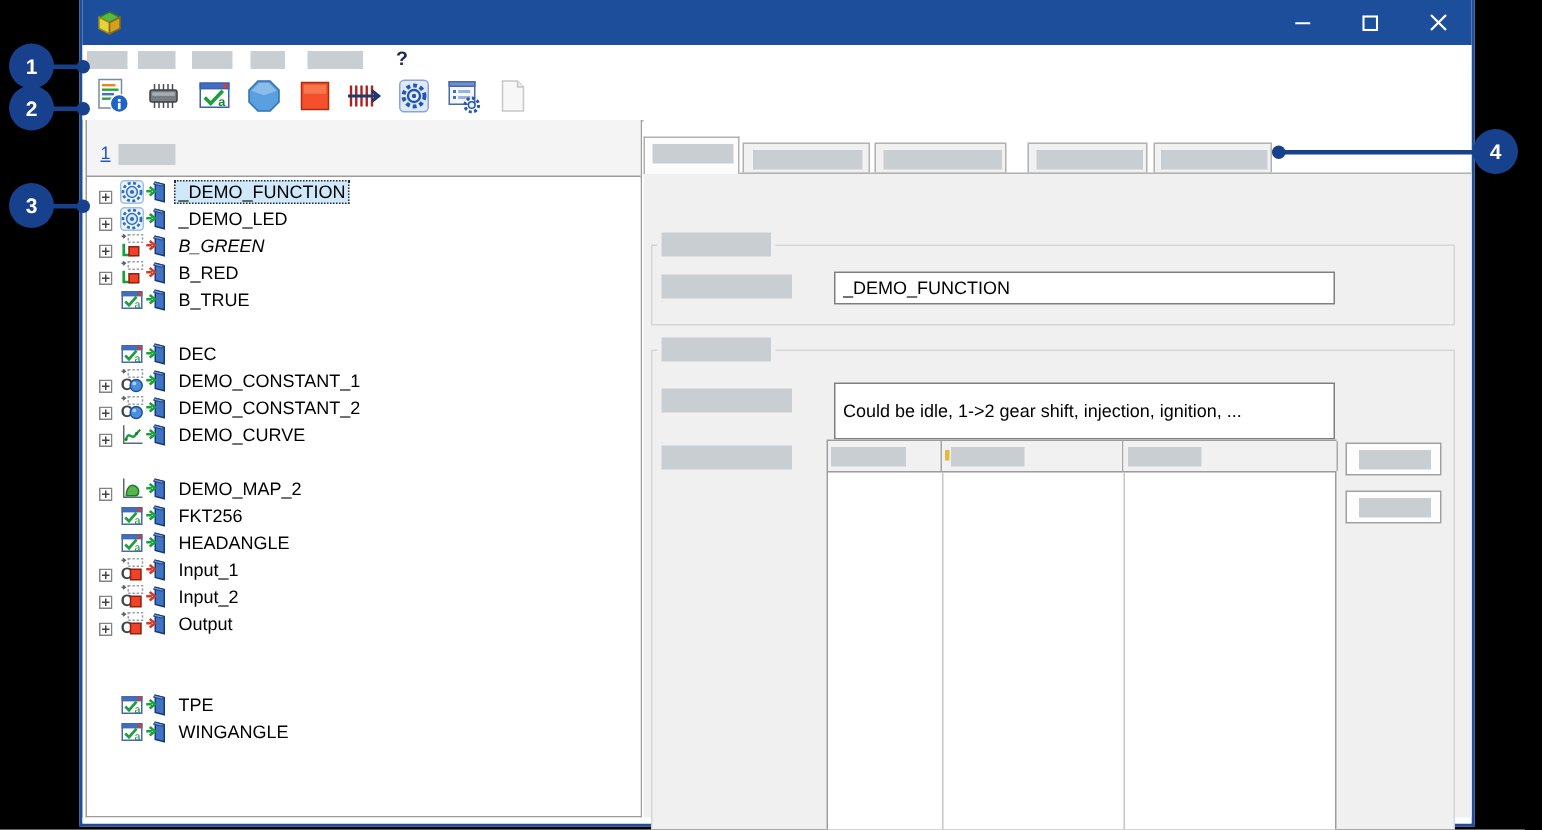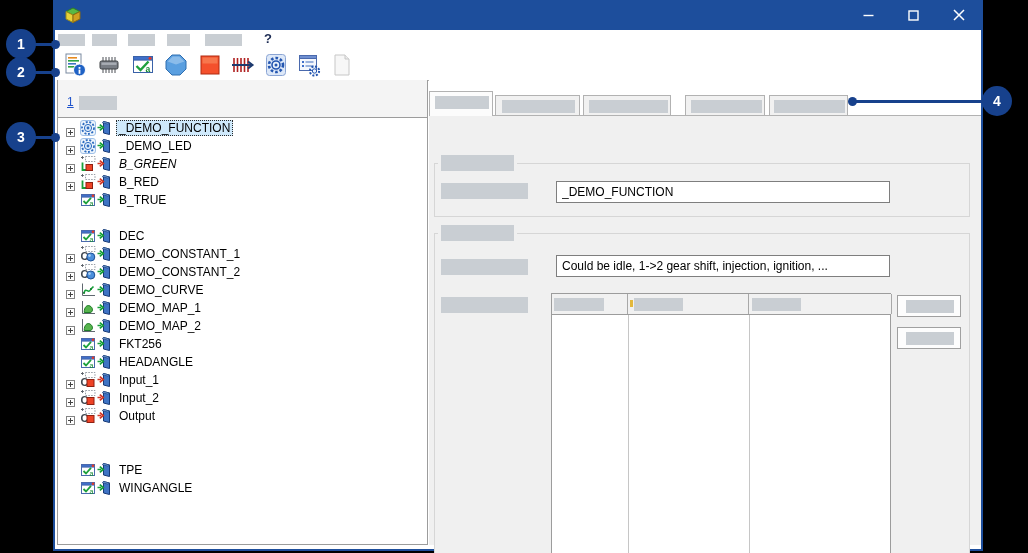--- a/index.html
+++ b/index.html
@@ -398,39 +398,20 @@
                 <circle cx="4" cy="11" r="1" fill="#0f7a2a"></circle>
                 <circle cx="11" cy="7" r="1" fill="#0f7a2a"></circle>
               </svg></span>
     <span class="t-icon i2"><svg width="14" height="16" viewBox="0 0 14 16">
                 <path d="M6.5 1.5 L12.5 3 V14.5 L6.5 13 Z" fill="#3f74c4" stroke="#173a77"></path>
                 <path d="M6.5 1.5 L12.5 3 L11 4.1 5.2 2.7 Z" fill="#7aa6dc" stroke="#173a77" stroke-width="0.6"></path>
                 <path d="M0.5 7.5 H4.2 M2.8 4.6 L6.3 7.5 2.8 10.4" fill="none" stroke="#18a03a" stroke-width="1.7"></path>
               </svg></span>
     <span class="tree-label">DEMO_CURVE</span>
   </div>
-          <div class="tree-row" style="top: 180px;">
-    <span class="expander">
-      <svg width="9" height="9" viewBox="0 0 9 9">
-                <rect x="0.5" y="0.5" width="8" height="8" fill="#fff" stroke="#848484"></rect>
-                <line x1="2" y1="4.5" x2="7" y2="4.5" stroke="#444"></line>
-                <line x1="4.5" y1="2" x2="4.5" y2="7" stroke="#444"></line>
-              </svg>
-    </span>
-    <span class="t-icon i1"><svg width="16" height="16" viewBox="0 0 16 16">
-                <path d="M2.5 1 V13.5 H15" fill="none" stroke="#606870"></path>
-                <path d="M4.2 12.5 C4.2 7 7 4.5 10 6 C13.5 7.8 13 12.5 10 12.5 Z" fill="#57b44e" stroke="#1e7c28"></path>
-              </svg></span>
-    <span class="t-icon i2"><svg width="14" height="16" viewBox="0 0 14 16">
-                <path d="M6.5 1.5 L12.5 3 V14.5 L6.5 13 Z" fill="#3f74c4" stroke="#173a77"></path>
-                <path d="M6.5 1.5 L12.5 3 L11 4.1 5.2 2.7 Z" fill="#7aa6dc" stroke="#173a77" stroke-width="0.6"></path>
-                <path d="M0.5 7.5 H4.2 M2.8 4.6 L6.3 7.5 2.8 10.4" fill="none" stroke="#18a03a" stroke-width="1.7"></path>
-              </svg></span>
-    <span class="tree-label">DEMO_MAP_1</span>
-  </div>
           <div class="tree-row" style="top: 198px;">
     <span class="expander">
       <svg width="9" height="9" viewBox="0 0 9 9">
                 <rect x="0.5" y="0.5" width="8" height="8" fill="#fff" stroke="#848484"></rect>
                 <line x1="2" y1="4.5" x2="7" y2="4.5" stroke="#444"></line>
                 <line x1="4.5" y1="2" x2="4.5" y2="7" stroke="#444"></line>
               </svg>
     </span>
     <span class="t-icon i1"><svg width="16" height="16" viewBox="0 0 16 16">
                 <path d="M2.5 1 V13.5 H15" fill="none" stroke="#606870"></path>
@@ -594,21 +575,21 @@
       <div class="tab-page">
 
         <div class="groupbox" id="group1" style="top: 47px; left: 5px; width: 536px; height: 54px;"></div>
         <span class="legend" id="legend1" style="top: 39px; left: 12px; width: 73px; height: 16px;"></span>
         <span class="fld-label" id="g1-label" style="top: 67px; left: 12px; width: 87px; height: 16px;"></span>
         <input class="fld-input" id="g1-input" readonly="" value="_DEMO_FUNCTION" style="top: 65px; left: 127px; width: 334px; height: 22px;">
 
         <div class="groupbox" id="group2" style="top: 117px; left: 5px; width: 536px; height: 343px;"></div>
         <span class="legend" id="legend2" style="top: 109px; left: 12px; width: 73px; height: 16px;"></span>
         <span class="fld-label" id="g2-label" style="top: 143px; left: 12px; width: 87px; height: 16px;"></span>
-        <input class="fld-input" id="g2-input" readonly="" value="Could be idle, 1-&gt;2 gear shift, injection, ignition, ..." style="top: 139px; left: 127px; width: 334px; height: 22px;">
+        <input class="fld-input" id="g2-input" readonly="" value="Could be idle, 1-&gt;2 gear shift, injection, ignition, ..." style="top: 139px; left: 127px; width: 334px; height: 38px;">
         <span class="fld-label" id="tbl-label" style="top: 181px; left: 12px; width: 87px; height: 16px;"></span>
 
         <div class="grid" id="grid" style="top: 177px; left: 122px; width: 340px; height: 273px;">
           <div class="grid-header" id="grid-header">
               <span class="grid-hcell" style="left: 0px; width: 76px;">
     <span class="redact" style="left: 2px; width: 50px;"></span>
   </span>
               <span class="grid-hcell" style="left: 76px; width: 121px;">
     <span class="redact" style="left: 6px; width: 49px;"></span>
   <span class="sort-mark" style="left: 2px;"></span>

